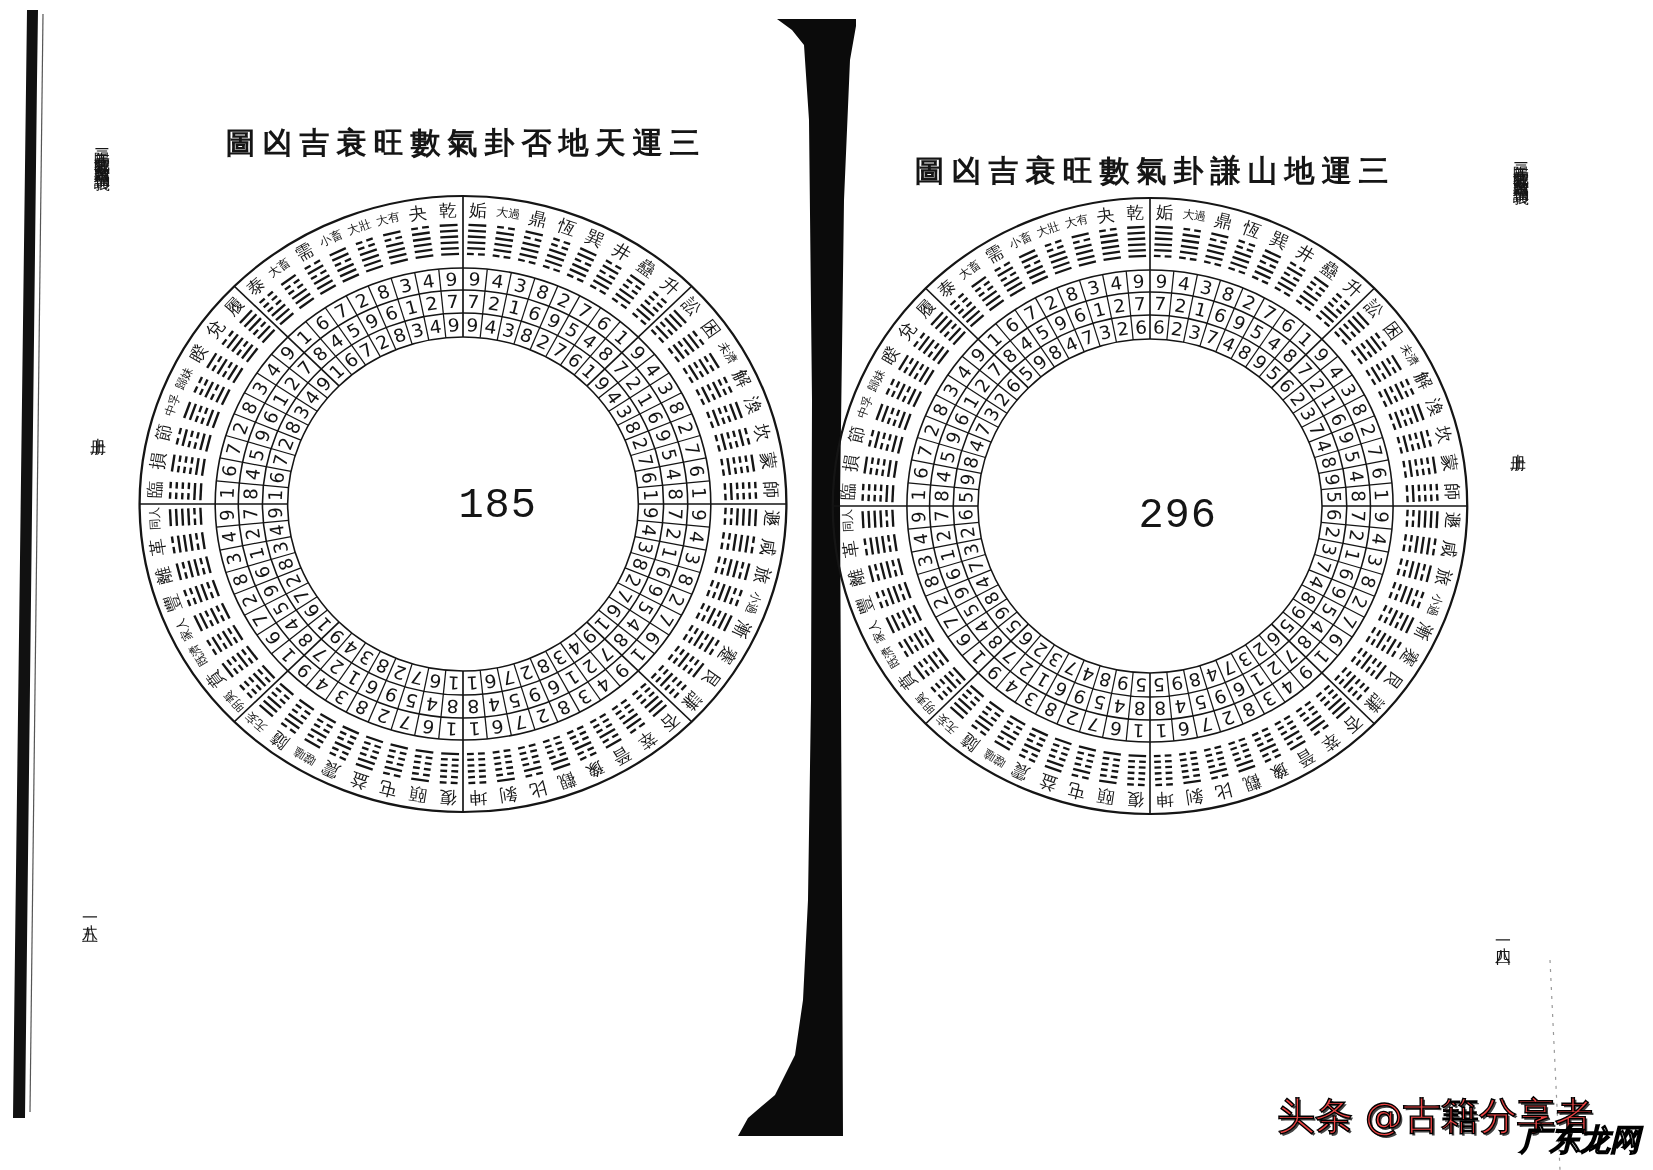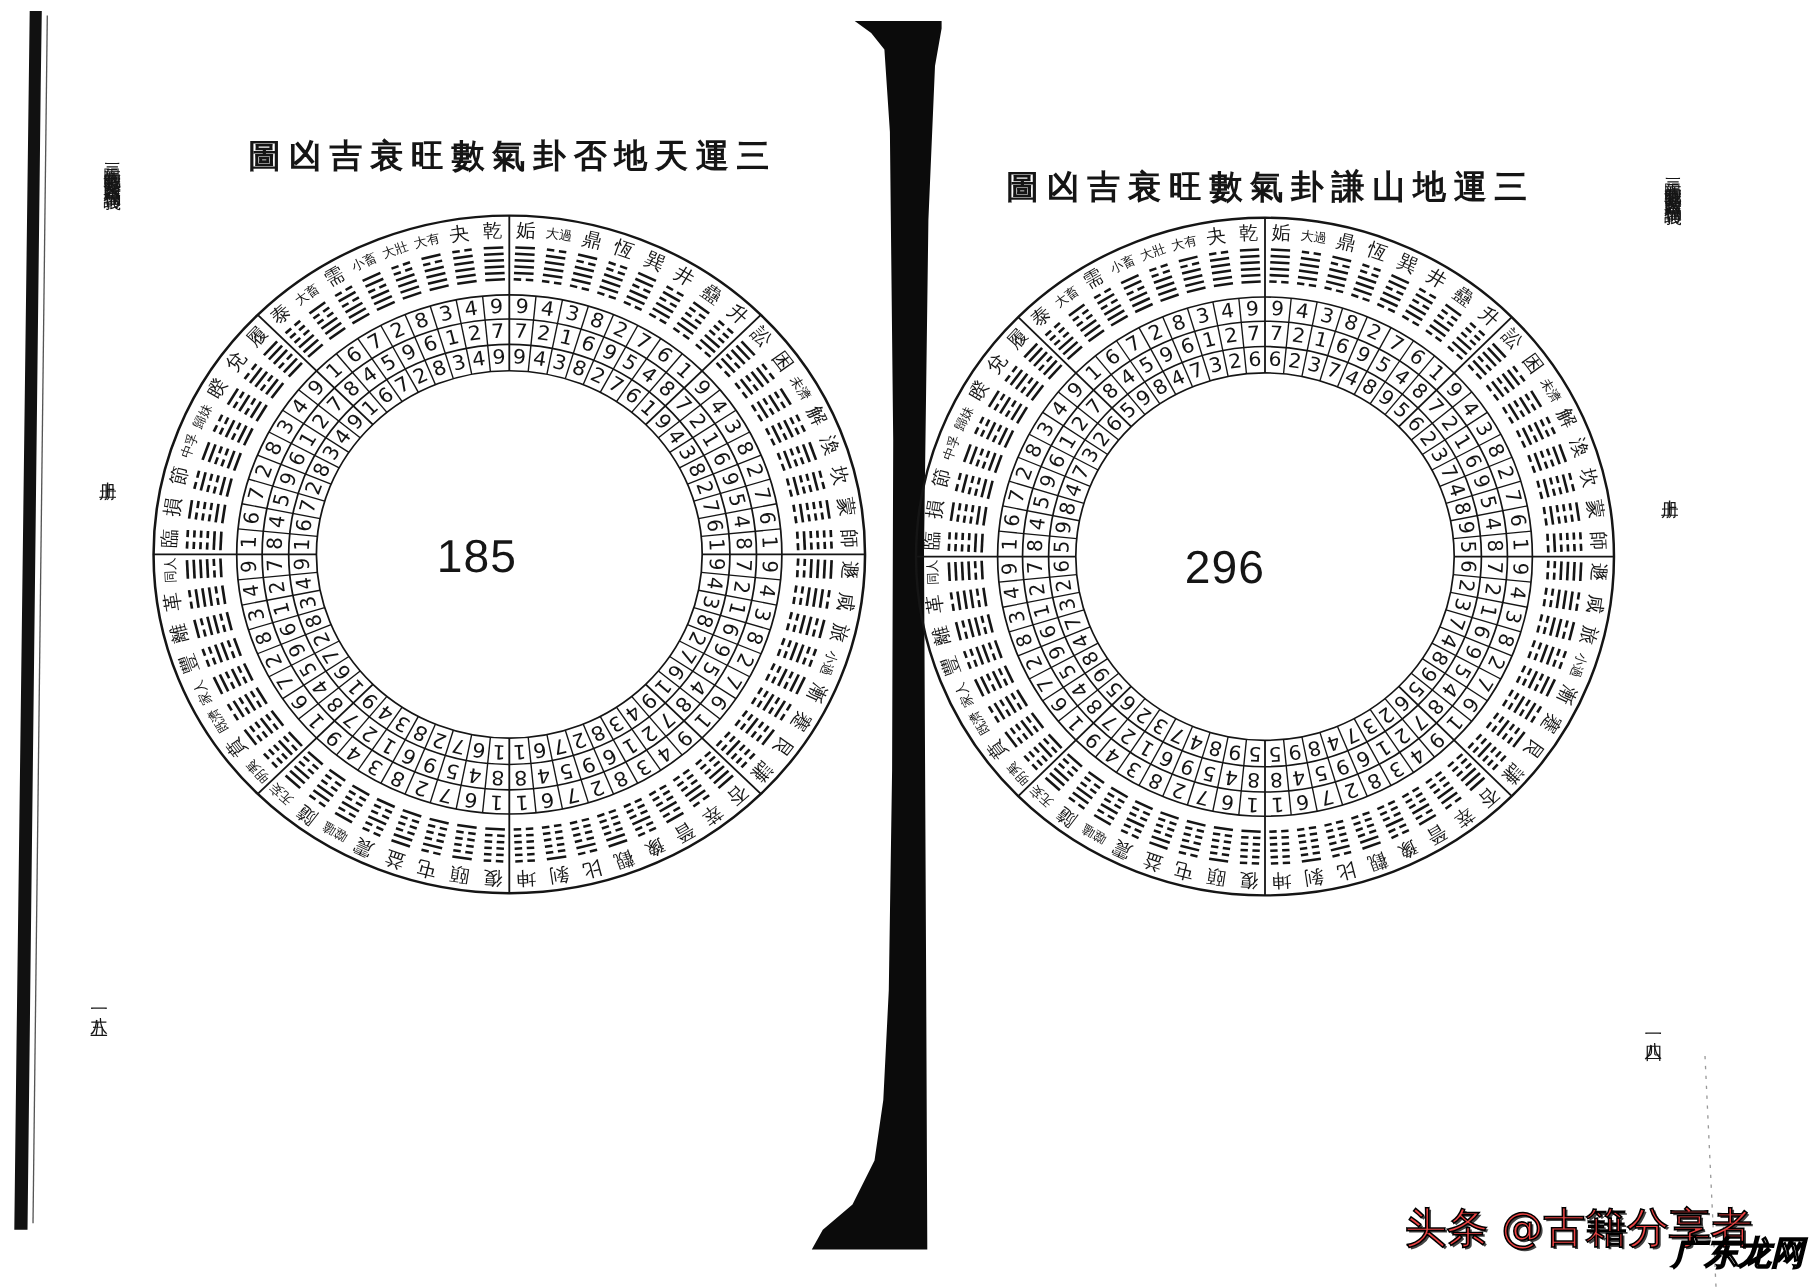--- a/index.html
+++ b/index.html
@@ -1,21 +1,21 @@
 <!DOCTYPE html>
 <html><head>
 <meta charset="utf-8">
 <style>
 html,body{margin:0;padding:0;}
 body{width:1653px;height:1170px;background:#ffffff;position:relative;overflow:hidden;color:#151515;font-family:"DejaVu Serif",serif;}
 .abs{position:absolute;}
 .title{width:520px;font-size:30px;line-height:34px;font-weight:bold;letter-spacing:7px;text-align:center;white-space:nowrap;direction:rtl;unicode-bidi:bidi-override;}
 .vert{writing-mode:vertical-rl;text-orientation:upright;font-size:16px;line-height:20px;letter-spacing:2px;white-space:nowrap;}
 .pgnum{writing-mode:vertical-rl;text-orientation:upright;font-size:16px;line-height:20px;letter-spacing:3.5px;white-space:nowrap;}
-.center-label{width:140px;text-align:left;font-family:Liberation Sans, sans-serif;font-size:42px;line-height:46px;font-weight:normal;letter-spacing:1px;}
+.center-label{width:140px;text-align:right;font-family:Liberation Mono, monospace;font-size:42px;line-height:46px;font-weight:normal;letter-spacing:1px;}
 svg.dial{overflow:visible;}
 svg.dial text{font-family:"DejaVu Sans",sans-serif;fill:#151515;text-anchor:middle;dominant-baseline:central;}
 svg.dial text.hx-name{font-family:"DejaVu Serif",serif;}
 svg.dial text.num{font-size:18px;}
 .watermark{font-family:"DejaVu Sans",sans-serif;font-size:38px;line-height:44px;color:#ef4444;-webkit-text-stroke:1.4px #000;text-shadow:2px 2px 0 #444;white-space:nowrap;}
 .watermark-sub{font-family:"DejaVu Sans",sans-serif;font-size:30px;line-height:24px;font-weight:bold;font-style:italic;color:#ffffff;-webkit-text-stroke:1.2px #000;white-space:nowrap;}
 </style>
 </head>
 <body>
 

